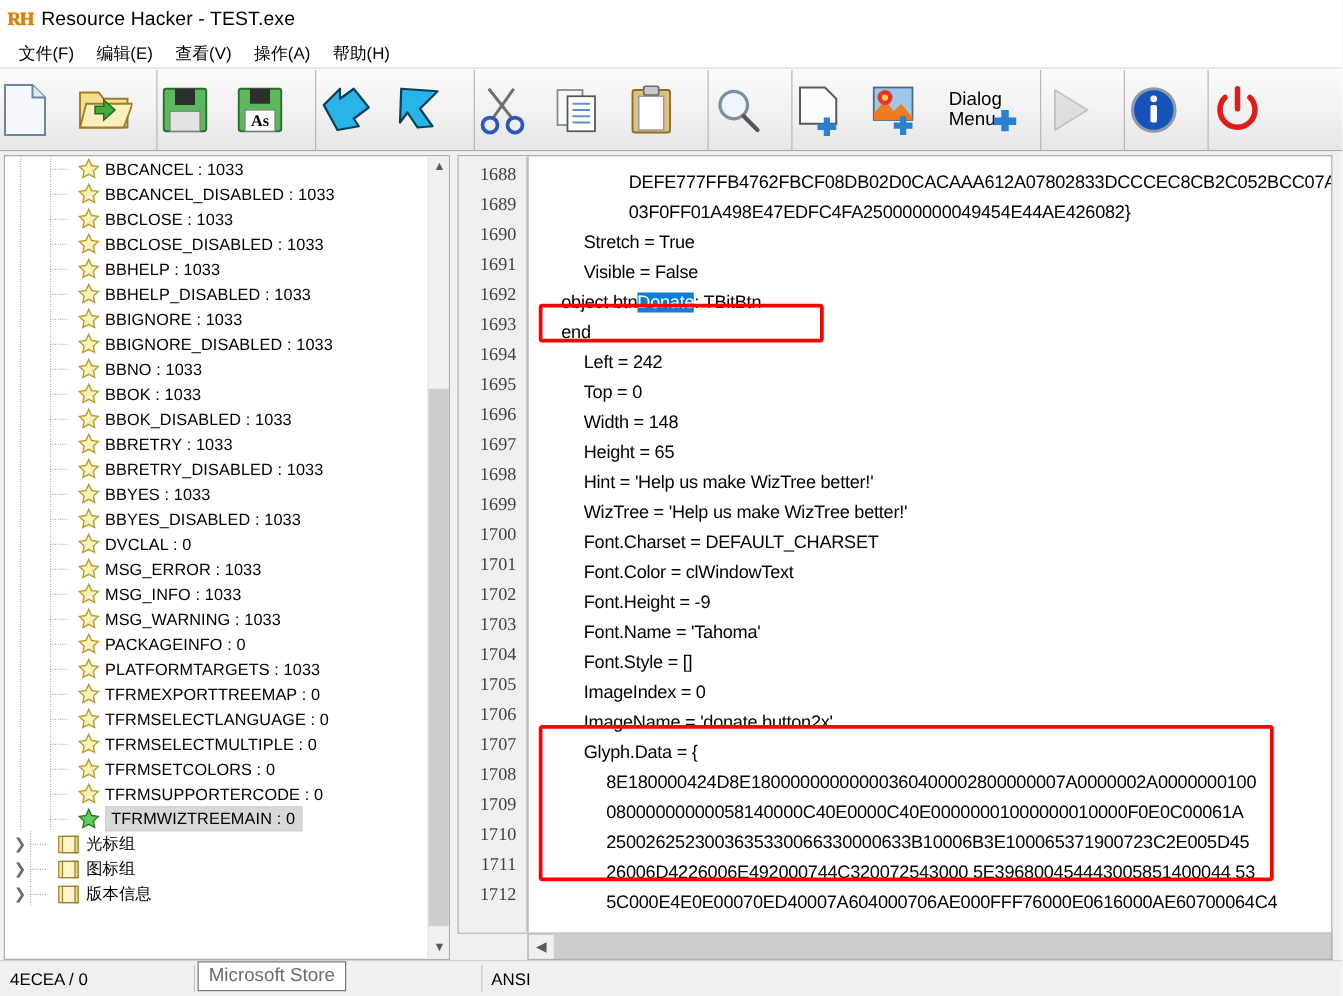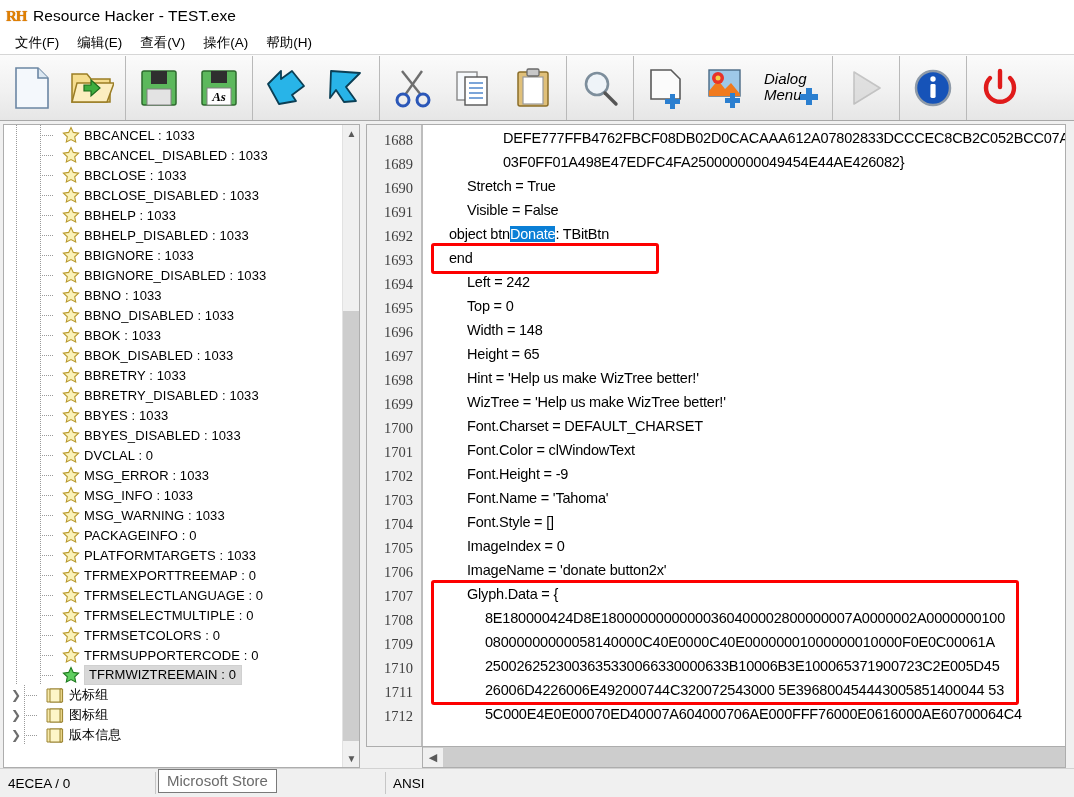--- a/index.html
+++ b/index.html
@@ -71,24 +71,23 @@
     height: 66px;
     flex: 0 0 66px;
     background: linear-gradient(to bottom, #fbfbfb 0%, #f1f1f1 55%, #e6e6e6 100%);
     border-bottom: 1px solid #a8a8a8;
     display: flex;
     align-items: center;
     padding: 0 0 0 2px;
   }
   .tb-btn {
     width: 60px; height: 64px;
-    display: flex; align-items: center; justify-content: center;
+    display: flex; align-items: center; 
     cursor: default;
     position: relative;
-    font-style: italic;
   }
   .tb-sep {
     width: 1px; height: 64px;
     background: #b9b9b9;
     margin: 0 3px;
     flex: 0 0 1px;
   }
   .tb-btn svg { display: block; }
   .tb-btn.disabled { opacity: .45; }
 
@@ -241,21 +240,21 @@
     font-family: "Liberation Serif", serif;
     font-size: 14.5px;
     color: #404040;
     user-select: none;
   }
   .gutter div { height: 24px; line-height: 24px; }
   .code-area {
     flex: 1 1 auto;
     position: relative;
     overflow: hidden;
-    padding-top: 1px;
+    padding-top: 9px;
     min-width: 0;
   }
   .code-line {
     height: 24px;
     line-height: 24px;
     font-family: "Liberation Sans", sans-serif;
     font-size: 14.5px;
     color: #000;
     white-space: pre;
     padding-left: 8px;
@@ -641,29 +640,20 @@
               <span class="tree-label">BBIGNORE_DISABLED : 1033</span>
             </div>
             <div class="tree-row">
               <div class="vline dotted"></div>
               <div class="vline"></div>
               <div class="dotline"></div>
               <div class="star"><svg width="18" height="18" viewBox="0 0 18 18">
                   <path d="M9 1.5 L11.3 6.4 L16.6 7.1 L12.7 10.8 L13.7 16 L9 13.5 L4.3 16 L5.3 10.8 L1.4 7.1 L6.7 6.4 Z" fill="#fbf2b8" stroke="#b99a2e" stroke-width="1.1"></path>
                 </svg></div>
               <span class="tree-label">BBNO : 1033</span>
-            </div>
-            <div class="tree-row">
-              <div class="vline dotted"></div>
-              <div class="vline"></div>
-              <div class="dotline"></div>
-              <div class="star"><svg width="18" height="18" viewBox="0 0 18 18">
-                  <path d="M9 1.5 L11.3 6.4 L16.6 7.1 L12.7 10.8 L13.7 16 L9 13.5 L4.3 16 L5.3 10.8 L1.4 7.1 L6.7 6.4 Z" fill="#fbf2b8" stroke="#b99a2e" stroke-width="1.1"></path>
-                </svg></div>
-              <span class="tree-label">BBNO_DISABLED : 1033</span>
             </div>
             <div class="tree-row">
               <div class="vline dotted"></div>
               <div class="vline"></div>
               <div class="dotline"></div>
               <div class="star"><svg width="18" height="18" viewBox="0 0 18 18">
                   <path d="M9 1.5 L11.3 6.4 L16.6 7.1 L12.7 10.8 L13.7 16 L9 13.5 L4.3 16 L5.3 10.8 L1.4 7.1 L6.7 6.4 Z" fill="#fbf2b8" stroke="#b99a2e" stroke-width="1.1"></path>
                 </svg></div>
               <span class="tree-label">BBOK : 1033</span>
             </div>

